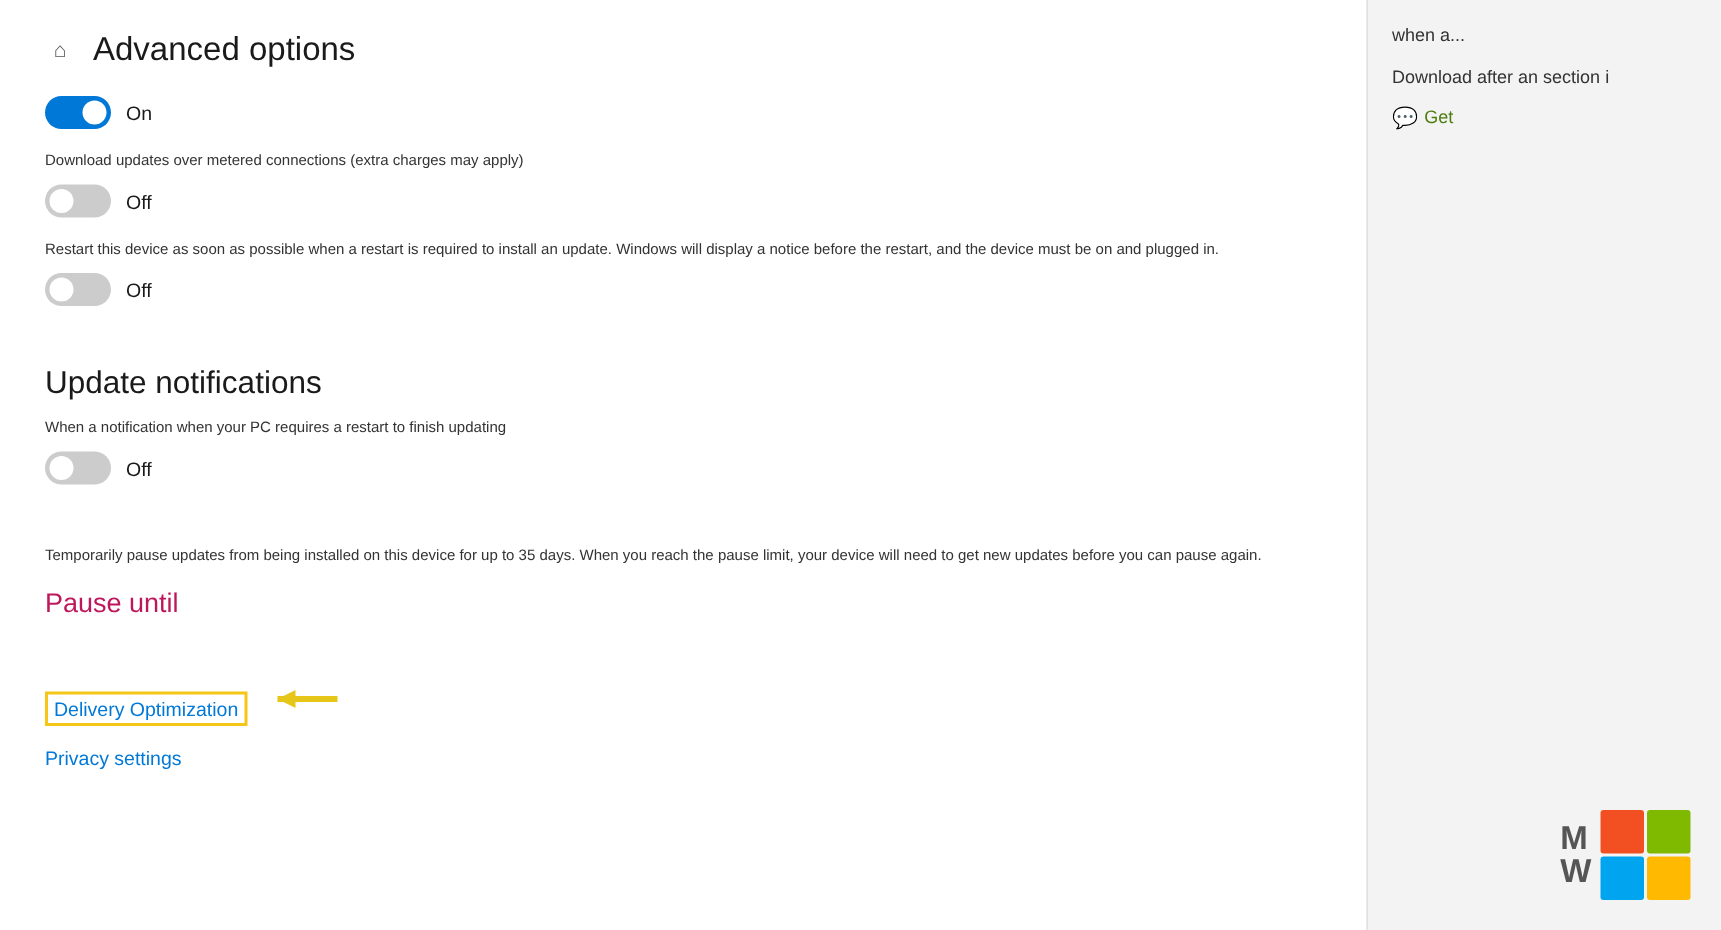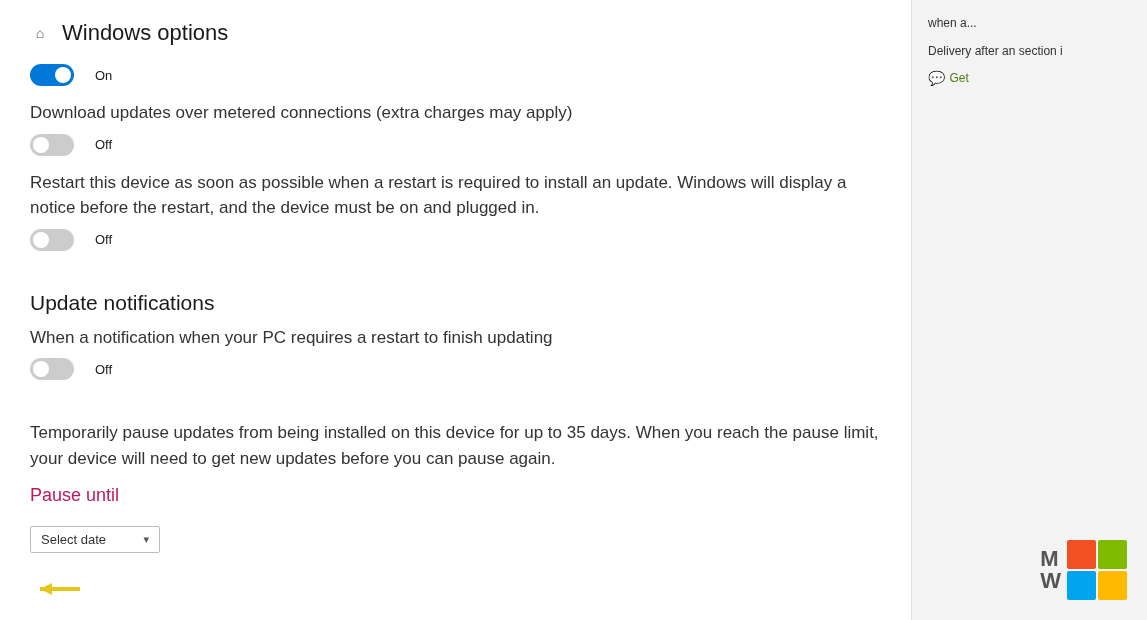--- a/index.html
+++ b/index.html
@@ -40,21 +40,21 @@
     .page-title {
       font-size: 22px;
       font-weight: 300;
       color: #1a1a1a;
     }
 
     
     .toggle-row {
       display: flex;
       align-items: center;
-      gap: 21px;
+      gap: 10px;
       margin: 8px 0;
     }
 
     .toggle {
       position: relative;
       width: 44px;
       height: 22px;
       cursor: pointer;
     }
 
@@ -85,21 +85,21 @@
     .toggle-track.on .toggle-thumb {
       left: 25px;
     }
 
     .toggle-label {
       font-size: 13px;
       color: #1a1a1a;
     }
 
     .description-text {
-      font-size: 17px;
+      font-size: 10px;
       color: #333;
       line-height: 1.5;
       margin-bottom: 8px;
       max-width: 1050px;
     }
 
     .section-divider {
       margin: 18px 0 8px 0;
     }
 
@@ -215,21 +215,21 @@
     .spacer-md { height: 14px; }
   </style>
 </head>
 <body>
 
 <div class="main-content">
 
   
   <div class="page-header">
     <span class="home-icon">⌂</span>
-    <h1 class="page-title">Windows options</h1>
+    <h1 class="page-title">Advanced options</h1>
   </div>
 
   
   <div class="toggle-row">
     <div class="toggle">
       <div class="toggle-track on">
         <div class="toggle-thumb"></div>
       </div>
     </div>
     <span class="toggle-label">On</span>
@@ -277,45 +277,42 @@
     </div>
   </div>
 
   <div class="spacer-md"></div>
 
   
   <div class="section-divider">
     <p class="description-text">Temporarily pause updates from being installed on this device for up to 35 days. When you reach the pause limit, your device will need to get new updates before you can pause again.</p>
     <div class="spacer-sm"></div>
     <p class="pause-label">Pause until</p>
-    <div class="date-select">
-      <span>Select date</span>
-      <span class="date-select-arrow">▾</span>
-    </div>
   </div>
 
   <div class="spacer-md"></div>
 
   
   <div style="display:flex; align-items:center; gap:10px;">
+    <a class="link-text highlighted">Delivery Optimization</a>
 
     <svg width="55" height="28" viewBox="0 0 55 28">
       <line x1="50" y1="14" x2="10" y2="14" stroke="#e6c619" stroke-width="4"></line>
       <polygon points="10,14 22,8 22,20" fill="#e6c619"></polygon>
     </svg>
   </div>
 
   
   <a class="link-text">Privacy settings</a>
 
 </div>
 
 <div class="right-panel">
   <p class="right-panel-text">when a...</p>
-  <p class="right-panel-text">Delivery after an section i</p>
+  <p class="right-panel-text">Download after an section i</p>
   <div style="display:flex; align-items:center; gap:4px; margin-top:6px;">
     <span style="font-size:14px;">💬</span>
     <a class="right-panel-link">Get</a>
   </div>
 
   <div class="logo-area">
     <div class="logo-wrapper">
       <div class="logo-mw-letters">
         <span>M</span>
         <span>W</span>

